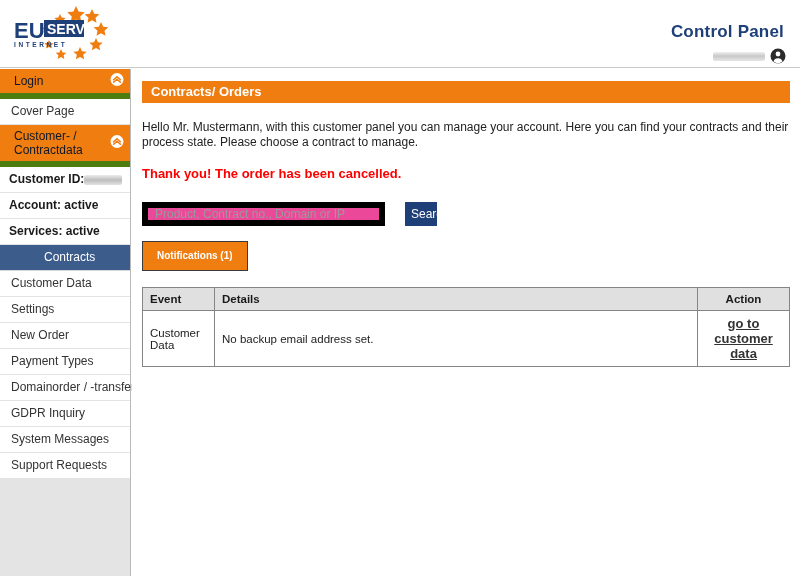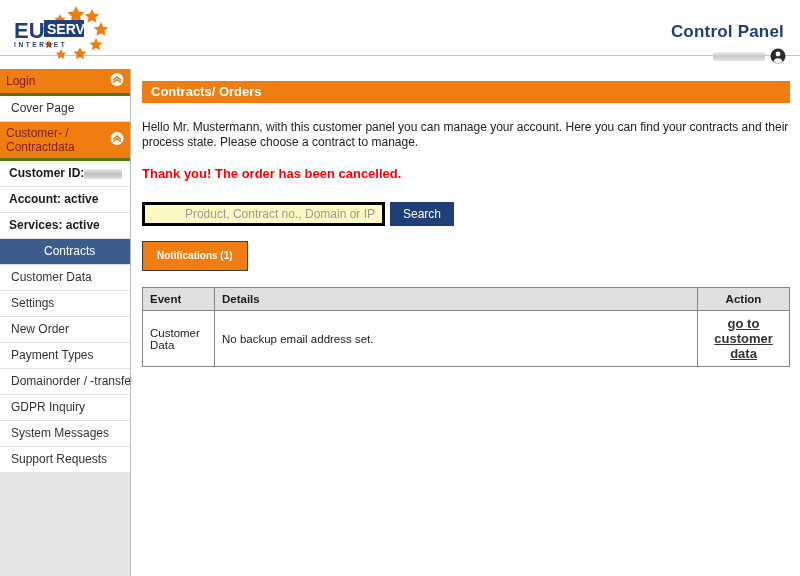--- a/index.html
+++ b/index.html
@@ -9,21 +9,21 @@
     background: #ffffff;
     font-family: "Liberation Sans", sans-serif;
     font-size: 12px;
     color: #222222;
     overflow: hidden;
   }
   #app { position: relative; width: 800px; height: 576px; background:#fff; }
 
   
   .topbar {
-    position: absolute; left: 0; top: 0; width: 800px; height: 56px;
+    position: absolute; left: 0; top: 0; width: 800px; height: 68px;
     background: #ffffff;
     border-bottom: 1px solid #c9c9c9;
   }
   .logo-wrap {
     position: absolute; left: 8px; top: 4px; width: 140px; height: 62px;
   }
   .logo-svg { display:block; }
 
   .cp-title {
     position: absolute; right: 16px; top: 22px;
@@ -42,25 +42,25 @@
 
   
   .sidebar {
     position: absolute; left: 0; top: 69px; width: 131px; height: 507px;
     background: #e4e4e4;
     border-right: 1px solid #b9b9b9;
   }
   .nav-section {
     position: relative;
     background: #ef7d10;
-    color: #7f1d1d;
-    padding: 5px 26px 5px 6px;
+    color: #0f172a;
+    padding: 5px 26px 5px 14px;
     font-size: 12px;
     line-height: 14px;
-    border-bottom: 3px solid #4d7c0f;
+    border-bottom: 6px solid #4d7c0f;
     cursor: pointer;
   }
   .nav-section.two-line { padding-top: 4px; padding-bottom: 4px; }
   .collapse-ico {
     position: absolute; right: 6px; top: 50%; transform: translateY(-50%);
   }
   .nav-item {
     background: #ffffff;
     color: #333333;
     padding: 5px 8px 5px 11px;
@@ -117,33 +117,32 @@
   }
   .search-row {
     margin-top: 21px;
     display: flex;
     align-items: stretch;
     height: 24px;
   }
   .search-input {
     width: 243px;
     height: 24px;
-    border: 3px solid #000000;
+    border: 6px solid #000000;
     padding: 2px 7px;
     font-size: 12px;
     font-family: "Liberation Sans", sans-serif;
     color: #333;
-    background: #fef9c3;
+    background: #ec4899;
     outline: none;
-    text-align: right;
   }
   .search-input::placeholder { color: #9a9a9a; }
   .search-btn {
-    margin-left: 5px;
-    width: 64px;
+    margin-left: 20px;
+    width: 32px;
     height: 24px;
     background: #1f3f78;
     color: #ffffff;
     border: none;
     font-size: 12px;
     font-family: "Liberation Sans", sans-serif;
     cursor: pointer;
   }
   .tabs { margin-top: 15px; display: flex; }
   .tab {

